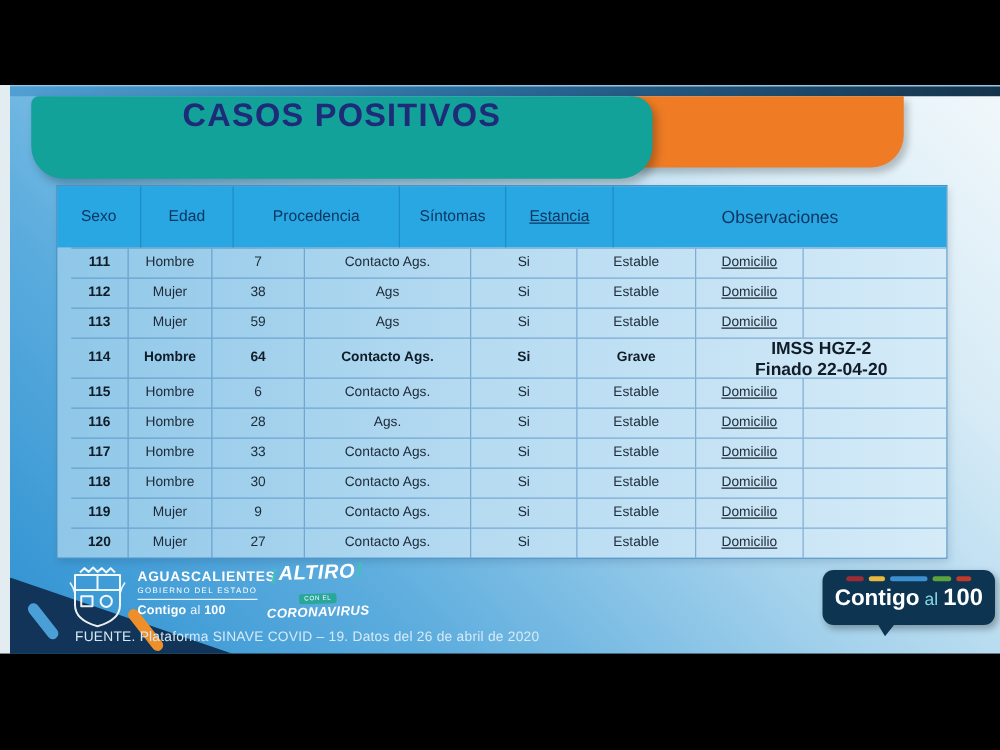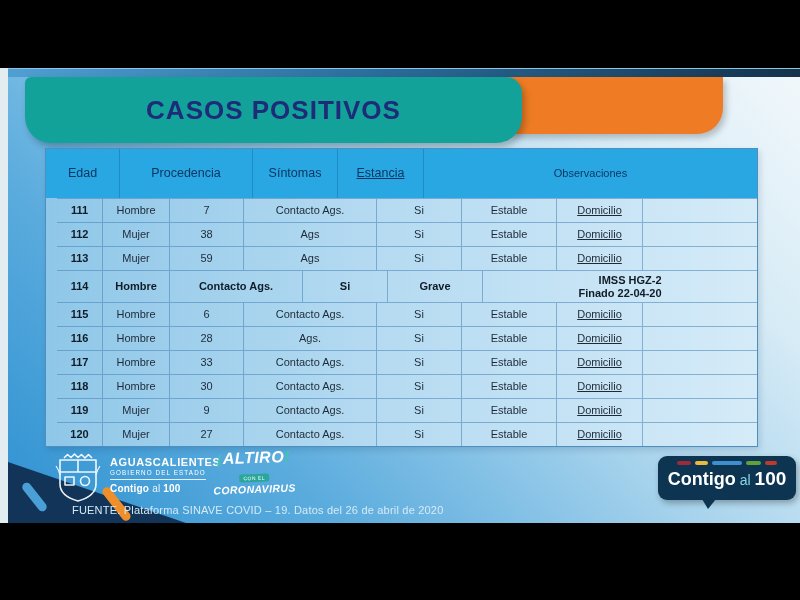--- a/index.html
+++ b/index.html
@@ -28,21 +28,21 @@
   
   .orange-banner{
     position:absolute;left:496px;top:9px;width:219px;height:57px;
     background:#ef7c24;border-radius:0 0 26px 10px;
     box-shadow:3px 4px 6px rgba(0,0,0,.22);
   }
   .teal-banner{
     position:absolute;left:17px;top:9px;width:497px;height:66px;
     background:#13a29a;border-radius:6px 16px 26px 26px;
     box-shadow:3px 4px 7px rgba(0,0,0,.25);
-    display:flex;align-items:center;justify-content:center;
+    display:flex;justify-content:center;
   }
   .slide-title{
     color:#1e2b78;font-size:26px;font-weight:bold;letter-spacing:1px;
   }
 
   
   .ptable{
     position:absolute;left:37px;top:80px;width:713px;
     border:1px solid #4e8fc0;box-shadow:2px 3px 6px rgba(0,40,80,.15);
   }
@@ -57,23 +57,23 @@
   .trow{display:flex;height:24px;border-top:1px solid rgba(70,130,185,.55);}
   .trow.tall{height:32px;}
   .cell{
     display:flex;align-items:center;justify-content:center;text-align:center;
     font-size:11px;color:#1d2a38;padding:1px 2px;
     border-right:1px solid rgba(70,130,185,.55);
     white-space:pre-line;line-height:1.15;
   }
   .cell:last-child{border-right:none;}
   .cell.c0{font-weight:bold;color:#101c28;}
-  .bold-row .cell{font-weight:bold;color:#101c28;text-align:right;}
+  .bold-row .cell{font-weight:bold;color:#101c28;}
   .c0{flex:0 0 46px;}.c1{flex:0 0 67px;}.c2{flex:0 0 74px;}.c3{flex:0 0 133px;}
-  .c4{flex:0 0 85px;}.c5{flex:0 0 95px;}.c6{flex:0 0 86px;text-decoration:underline;}.c7{flex:1 1 auto;font-size:11px;}
+  .c4{flex:0 0 85px;}.c5{flex:0 0 95px;}.c6{flex:0 0 86px;text-decoration:underline;}.c7{flex:1 1 auto;font-size:14px;}
 
   
   .wedge{
     position:absolute;left:0;top:394px;width:178px;height:61px;
     background:#113458;clip-path:polygon(0 0,0 100%,100% 100%);
   }
   .stripe{position:absolute;width:9px;border-radius:5px;transform:rotate(-38deg);}
   .stripe-blue{left:22px;top:412px;height:34px;background:#4aa0d6;}
   .stripe-orange{left:104px;top:416px;height:40px;background:#ef8f2a;}
 
@@ -90,21 +90,21 @@
 
   .altiro{position:absolute;left:194px;top:381px;width:104px;text-align:center;transform:rotate(-2deg);color:#fff;}
   .altiro-top{font-size:16px;font-weight:bold;font-style:italic;letter-spacing:.5px;line-height:1;}
   .altiro-top .mark{color:#3fc4b2;font-size:17px;}
   .altiro-mid{
     display:inline-block;background:#2aa79b;color:#fff;font-size:5px;
     padding:1px 4px;border-radius:2px;margin:1px 0;letter-spacing:.5px;
   }
   .altiro-bottom{font-size:10.5px;font-weight:bold;font-style:italic;letter-spacing:.4px;line-height:1.05;}
 
-  .source-line{position:absolute;left:64px;top:436px;font-size:11px;color:#d6eaf6;letter-spacing:.2px;}
+  .source-line{position:absolute;left:52px;top:436px;font-size:11px;color:#d6eaf6;letter-spacing:.2px;}
 
   .badge{
     position:absolute;left:650px;top:388px;width:138px;height:44px;
     background:#0d3450;border-radius:9px;box-shadow:2px 3px 6px rgba(0,0,0,.3);
     padding:5px 8px 0;
   }
   .badge-dashes{display:flex;gap:4px;align-items:center;justify-content:center;}
   .dash{height:4px;border-radius:2px;}
   .dash.d0{width:14px;background:#9e2b35;}
   .dash.d1{width:13px;background:#e8b93c;}
@@ -130,20 +130,21 @@
 <div class="slide">
   <div class="top-bar"></div>
 
   <div class="orange-banner"></div>
   <div class="teal-banner">
     <div class="slide-title">CASOS POSITIVOS</div>
   </div>
 
   <div class="ptable">
     <div class="thead">
+      <div class="hc c1">Sexo</div>
       <div class="hc c2">Edad</div>
       <div class="hc c3">Procedencia</div>
       <div class="hc c4">Síntomas</div>
       <div class="hc c6">Estancia</div>
       <div class="hc c7">Observaciones</div>
     </div>
     <div class="tbody">
         <div class="trow">
       <div class="cell c0">111</div>
       <div class="cell c1">Hombre</div>
@@ -170,20 +171,21 @@
       <div class="cell c2">59</div>
       <div class="cell c3">Ags</div>
       <div class="cell c4">Si</div>
       <div class="cell c5">Estable</div>
       <div class="cell c6">Domicilio</div>
       <div class="cell c7"></div>
     </div>
         <div class="trow bold-row tall">
       <div class="cell c0">114</div>
       <div class="cell c1">Hombre</div>
+      <div class="cell c2">64</div>
       <div class="cell c3">Contacto Ags.</div>
       <div class="cell c4">Si</div>
       <div class="cell c5">Grave</div>
       <div class="cell c7">IMSS HGZ-2
 Finado 22-04-20</div>
     </div>
         <div class="trow">
       <div class="cell c0">115</div>
       <div class="cell c1">Hombre</div>
       <div class="cell c2">6</div>

